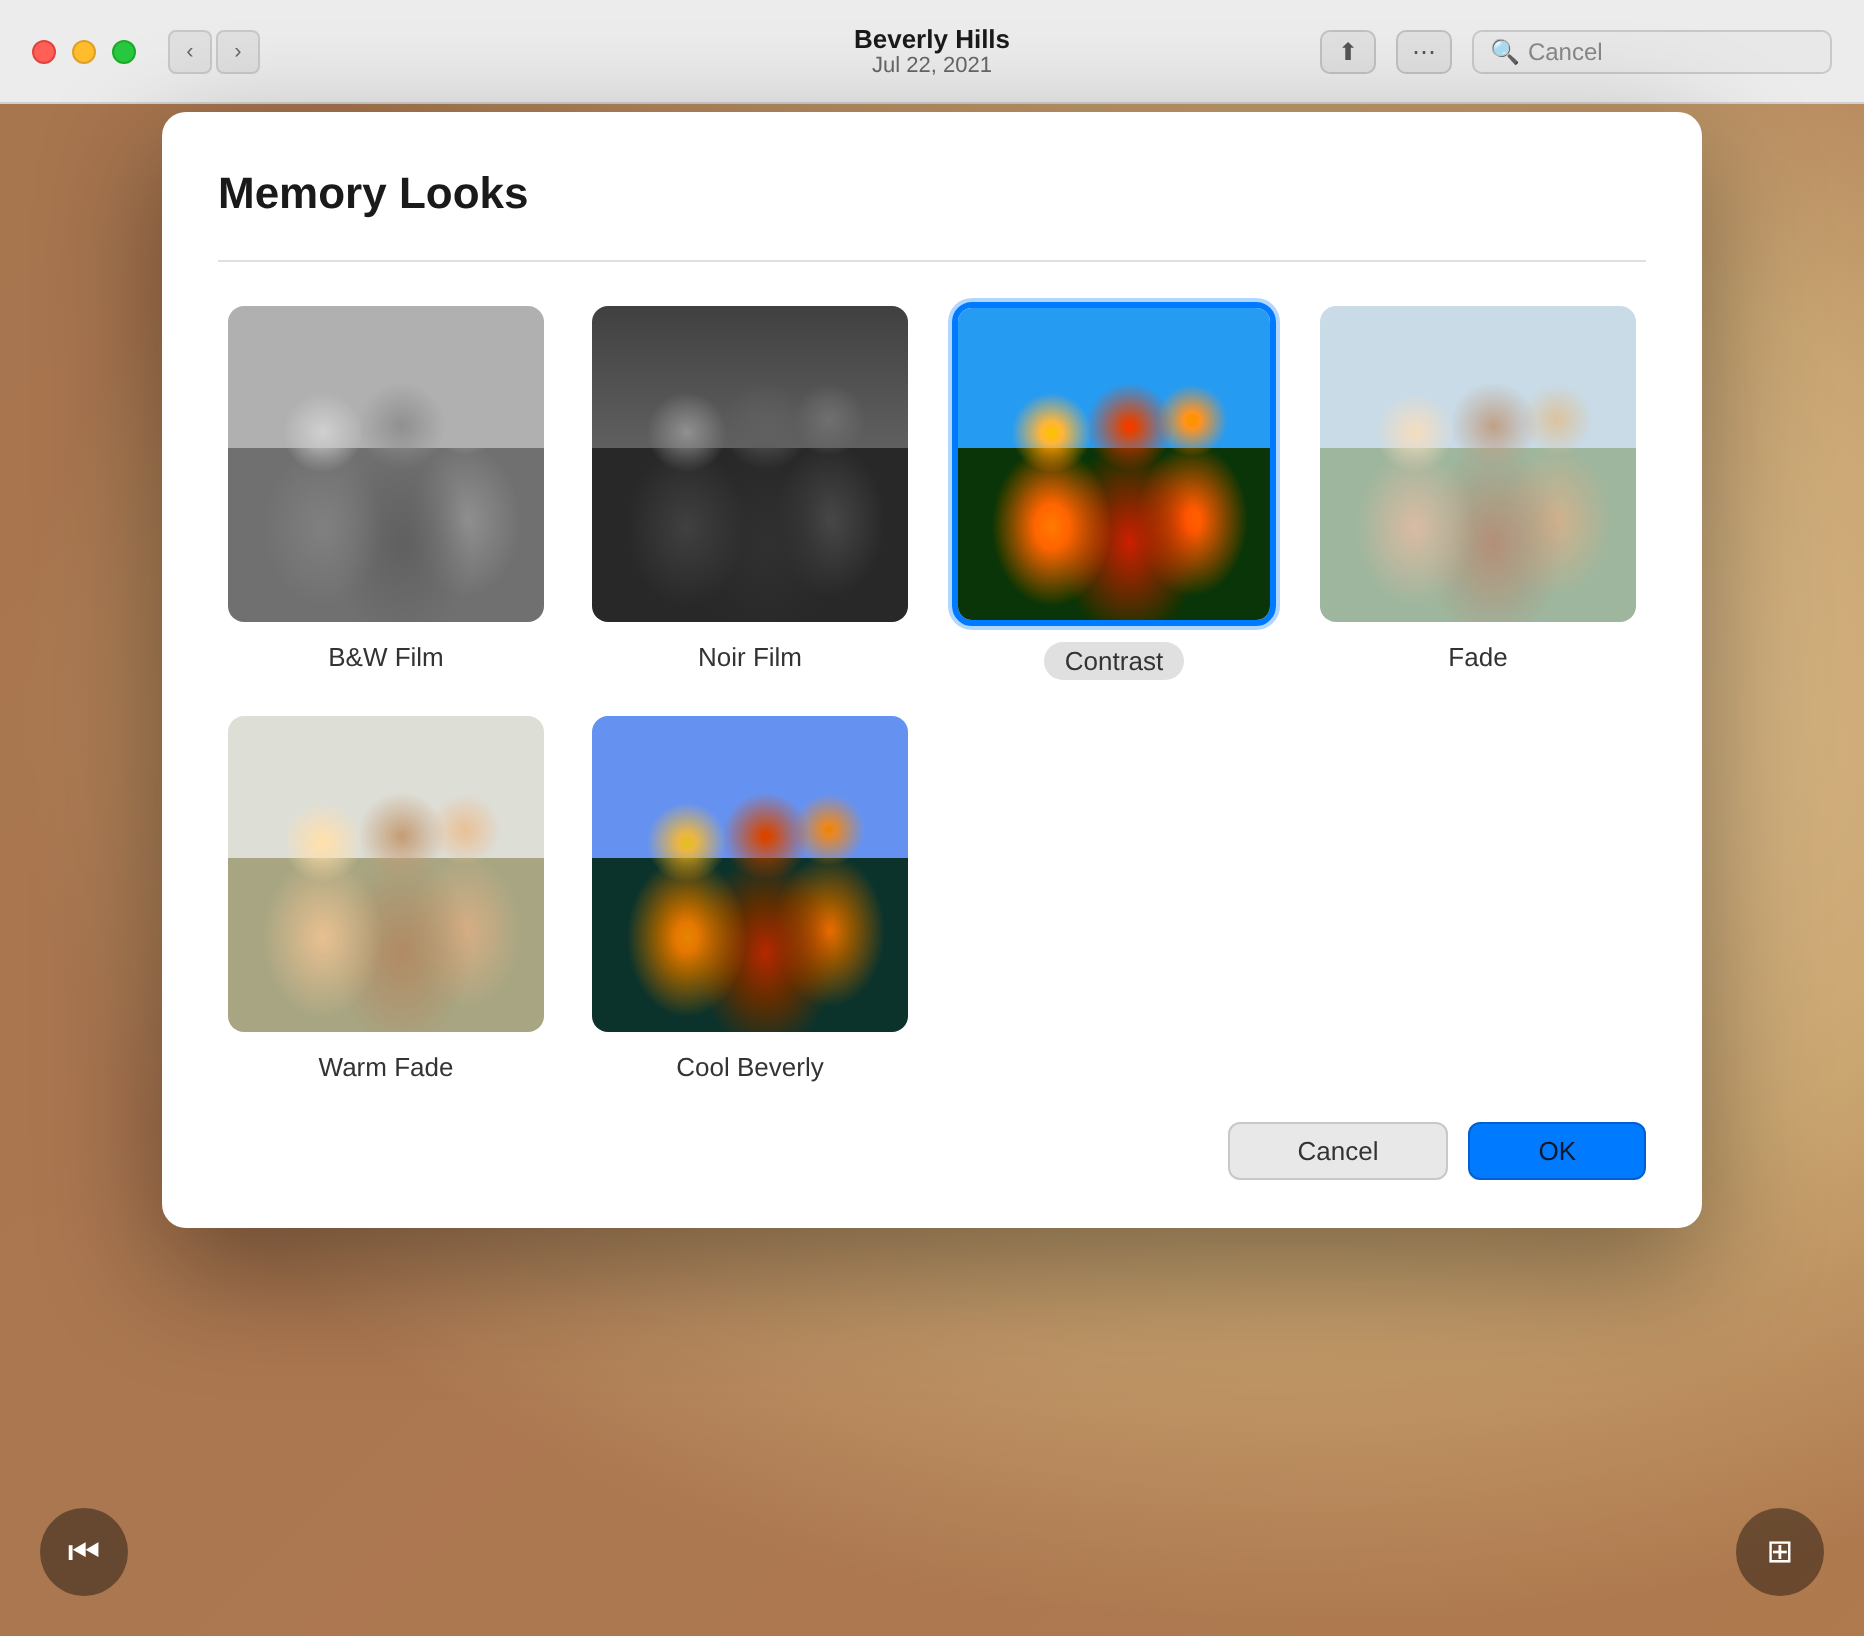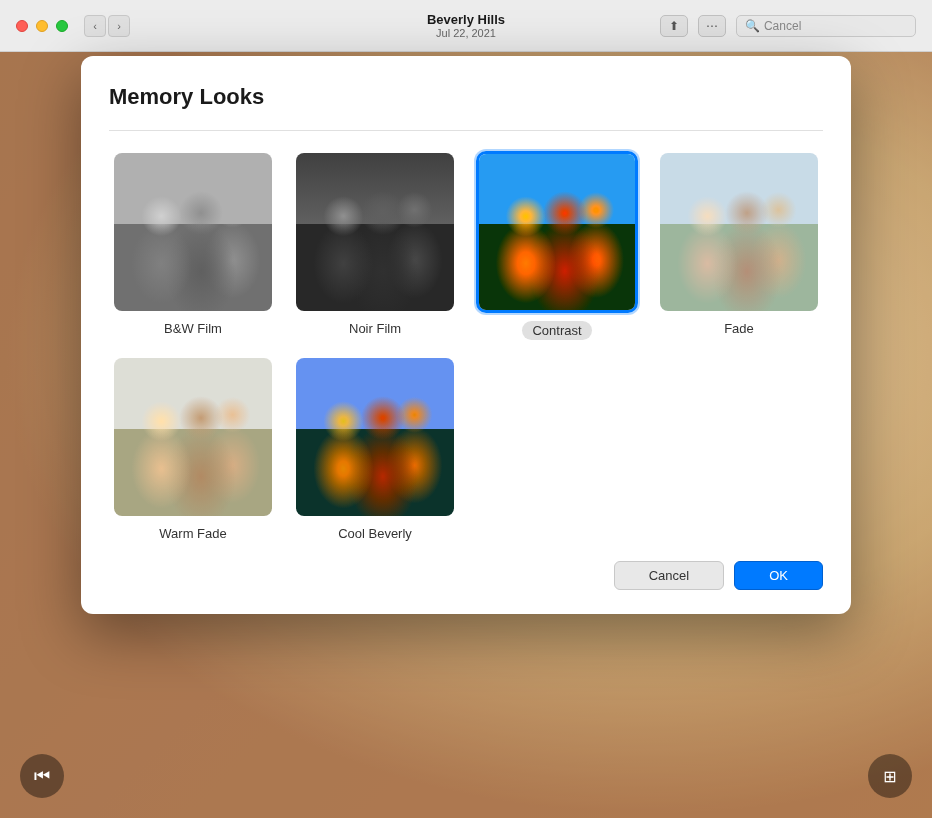--- a/index.html
+++ b/index.html
@@ -494,21 +494,21 @@
     }
 
     .btn-cancel {
       background: #e8e8e8;
       border-color: #c8c8c8;
       color: #333;
     }
 
     .btn-ok {
       background: #007aff;
-      color: #ffffff;
+      color: #0f172a;
       border-color: #0060d0;
     }
 
     
     .nav-arrows {
       display: flex;
       gap: 2px;
       margin-left: 16px;
     }
 

